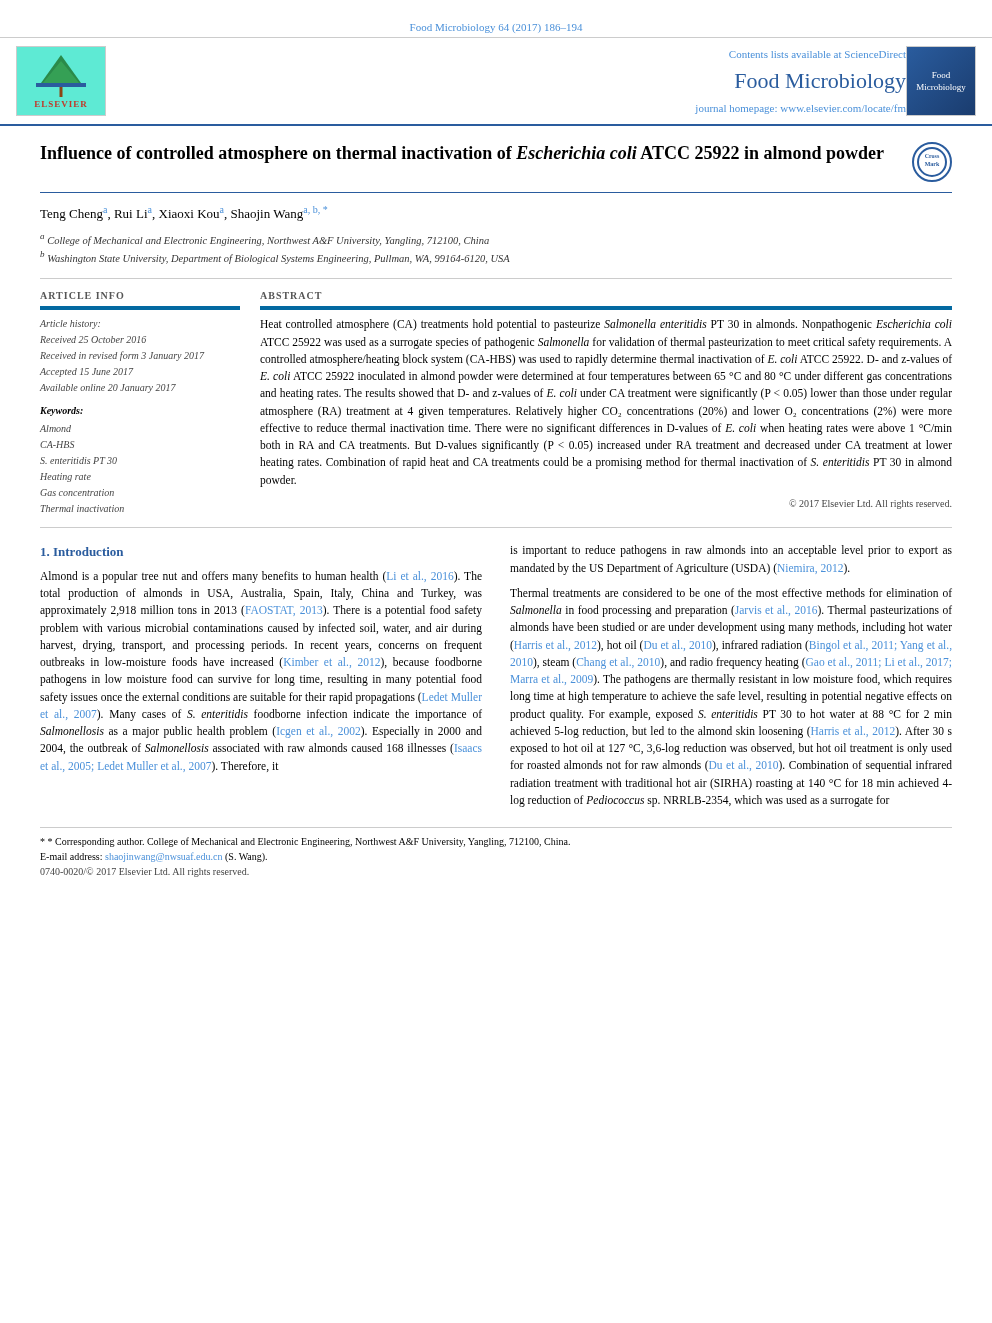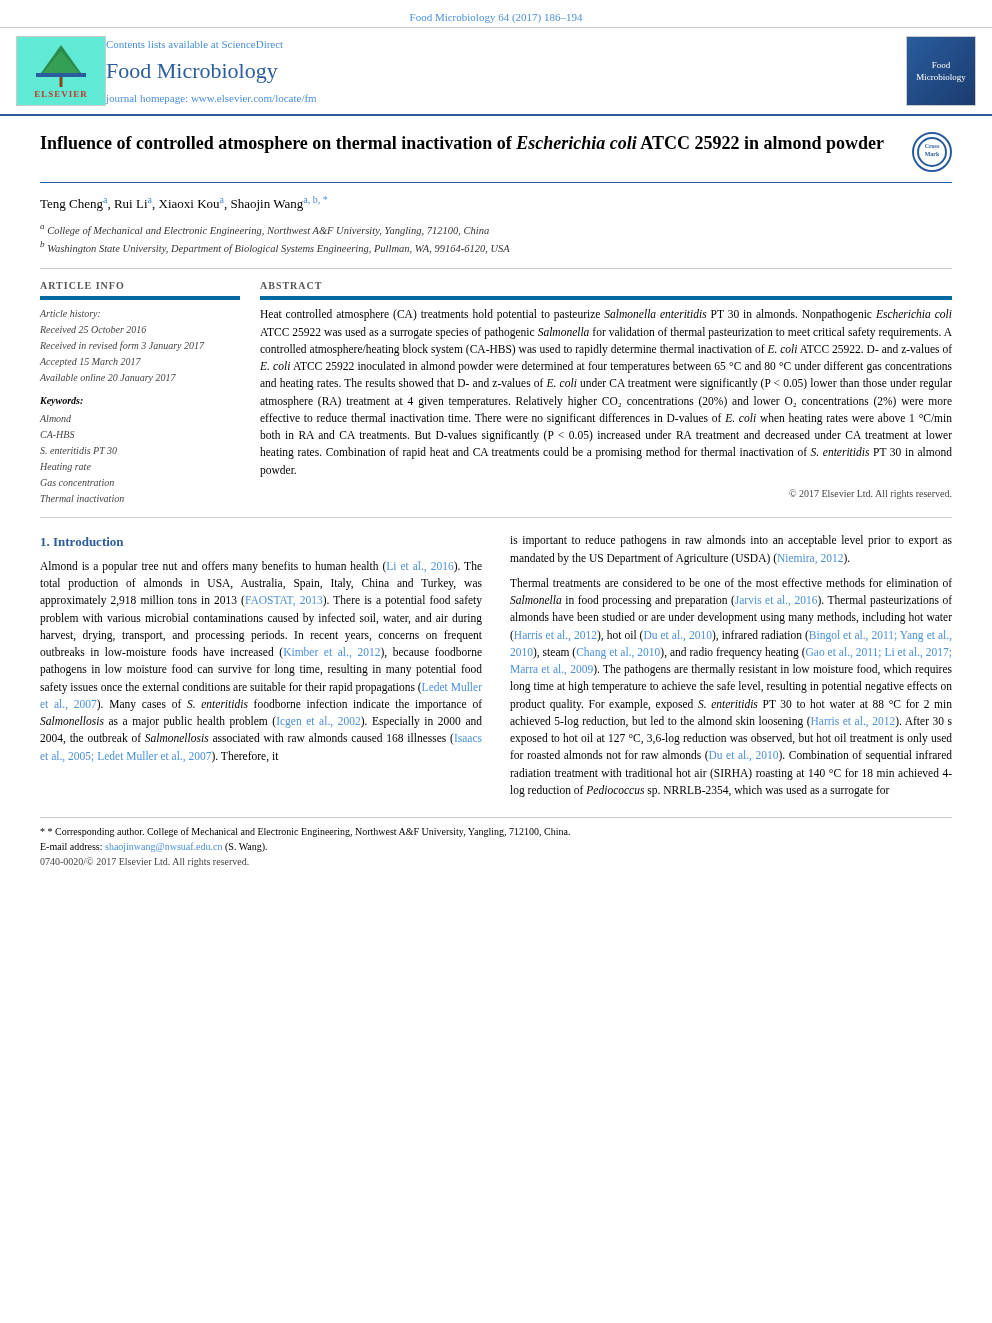--- a/index.html
+++ b/index.html
@@ -15,21 +15,21 @@
     .page {
       width: 992px;
       background: #fff;
       padding: 0;
     }
     
     .journal-top-bar {
       text-align: center;
       font-size: 11px;
       color: #4a90d9;
-      padding: 10px 0 2px 0;
+      padding: 20px 0 2px 0;
       border-bottom: 1px solid #ccc;
     }
     .journal-header {
       display: flex;
       align-items: center;
       justify-content: space-between;
       padding: 8px 16px;
       border-bottom: 2px solid #2a5c9e;
     }
     .journal-header-logo {
@@ -46,21 +46,21 @@
       width: 60px;
       height: 45px;
     }
     .elsevier-text {
       font-size: 9px;
       font-weight: bold;
       color: #c0392b;
       letter-spacing: 1px;
     }
     .journal-header-center {
-      text-align: left;
+      text-align: right;
       flex: 1;
     }
     .science-direct-link {
       font-size: 11px;
       color: #4a90d9;
       margin-bottom: 4px;
     }
     .journal-title-header {
       font-size: 22px;
       color: #2a5c9e;
@@ -314,21 +314,21 @@
     </div>
 
     <div class="two-col">
 
       <div class="article-info-col">
         <div class="section-label">ARTICLE INFO</div>
         <div class="article-history">
           <div><em><span>Article history:</span></em></div>
           <div>Received 25 October 2016</div>
           <div>Received in revised form 3 January 2017</div>
-          <div>Accepted 15 March 2017</div>
+          <div>Accepted 15 June 2017</div>
           <div>Available online 20 January 2017</div>
         </div>
         <div class="keywords-section">
           <div class="keywords-title">Keywords:</div>
           <div class="keywords-list">
             Almond<br>
             CA-HBS<br>
             <em>S. enteritidis</em> PT 30<br>
             Heating rate<br>
             Gas concentration<br>

